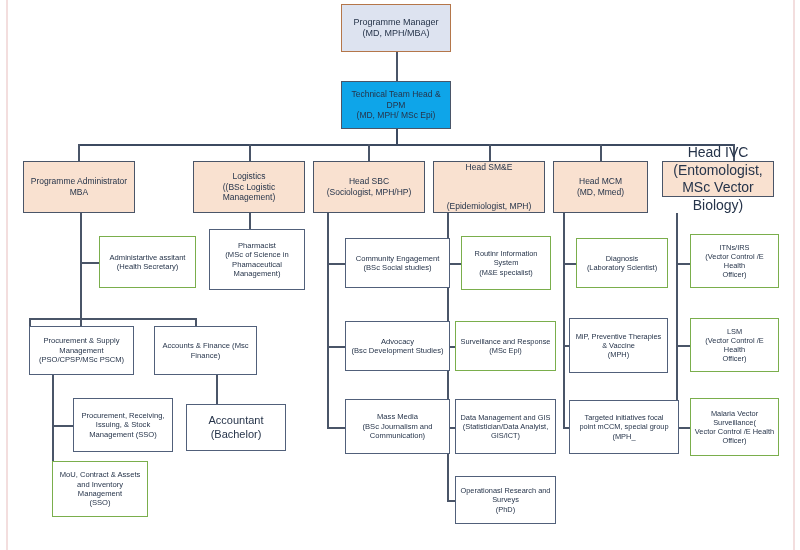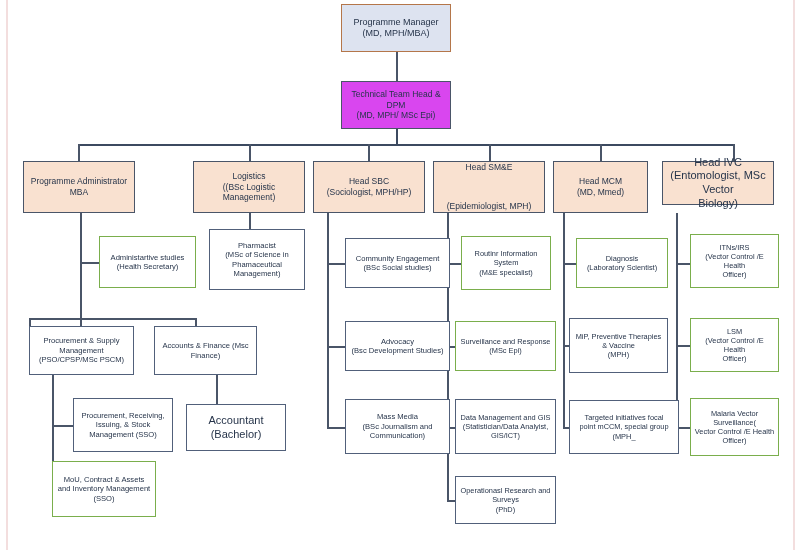--- a/index.html
+++ b/index.html
@@ -23,21 +23,21 @@
     justify-content:center;
     text-align:center;
     color:#26344a;
     line-height:1.25;
     padding:2px 3px;
   }
   .node .l1,.node .l2,.node .l3{display:block;width:100%;}
 
   
   .fill-blue{background:#dde3f0;}
-  .fill-green{background:#d946ef;}
+  .fill-green{background:#0ea5e9;}
   .fill-peach{background:#f9e1d0;}
   .fill-white{background:#ffffff;}
 
   
   .bd-brown{border:1.6px solid #b4764a;}
   .bd-slate{border:1.4px solid #4a5568;}
   .bd-slate2{border:1.4px solid #51607a;}
   .bd-green{border:1.6px solid #7aae4c;}
 
   .conn{position:absolute;background:#4a5568;}
@@ -133,28 +133,28 @@
   <div class="node fill-peach bd-slate" style="left:433px;top:161px;width:112px;height:52px;font-size:8.5px;gap:28px;">
     <span class="l1">Head SM&amp;E</span>
     <span class="l2">(Epidemiologist, MPH)</span>
   </div>
 
   <div class="node fill-peach bd-slate" style="left:553px;top:161px;width:95px;height:52px;font-size:8.5px;">
     <span class="l1">Head MCM</span>
     <span class="l2">(MD, Mmed)</span>
   </div>
 
-  <div class="node fill-peach bd-slate" style="left:662px;top:161px;width:112px;height:44px;font-size:11px;justify-content:center;">
+  <div class="node fill-peach bd-slate" style="left:662px;top:161px;width:112px;height:36px;font-size:14px;justify-content:center;">
     <span class="l1">Head IVC</span>
     <span class="l2">(Entomologist, MSc Vector</span>
     <span class="l3">Biology)</span>
   </div>
 
   <div class="node fill-white bd-green" style="left:99px;top:236px;width:97px;height:52px;font-size:7.6px;">
-    <span class="l1">Administartive studies</span>
+    <span class="l1">Administartive assitant</span>
     <span class="l2">(Health Secretary)</span>
   </div>
 
   <div class="node fill-white bd-slate2" style="left:209px;top:229px;width:96px;height:61px;font-size:7.6px;">
     <span class="l1">Pharmacist</span>
     <span class="l2">(MSc of Science in</span>
     <span class="l3">Phamaceutical Management)</span>
   </div>
 
   <div class="node fill-white bd-slate2" style="left:29px;top:326px;width:105px;height:49px;font-size:7.6px;">
@@ -171,21 +171,21 @@
   <div class="node fill-white bd-slate2" style="left:73px;top:398px;width:100px;height:54px;font-size:7.6px;">
     <span class="l1">Procurement, Receiving,</span>
     <span class="l2">Issuing,  &amp; Stock</span>
     <span class="l3">Management (SSO)</span>
   </div>
 
   <div class="node fill-white bd-slate2" style="left:186px;top:404px;width:100px;height:47px;font-size:11px;">
     <span class="l1">Accountant (Bachelor)</span>
   </div>
 
-  <div class="node fill-white bd-green" style="left:52px;top:461px;width:104px;height:56px;font-size:7.6px;">
+  <div class="node fill-white bd-green" style="left:52px;top:461px;width:96px;height:56px;font-size:7.6px;">
     <span class="l1">MoU, Contract &amp; Assets</span>
     <span class="l2">and Inventory Management</span>
     <span class="l3">(SSO)</span>
   </div>
 
   <div class="node fill-white bd-slate2" style="left:345px;top:238px;width:105px;height:50px;font-size:7.6px;">
     <span class="l1">Community Engagement</span>
     <span class="l2">(BSc Social studies)</span>
   </div>
 

